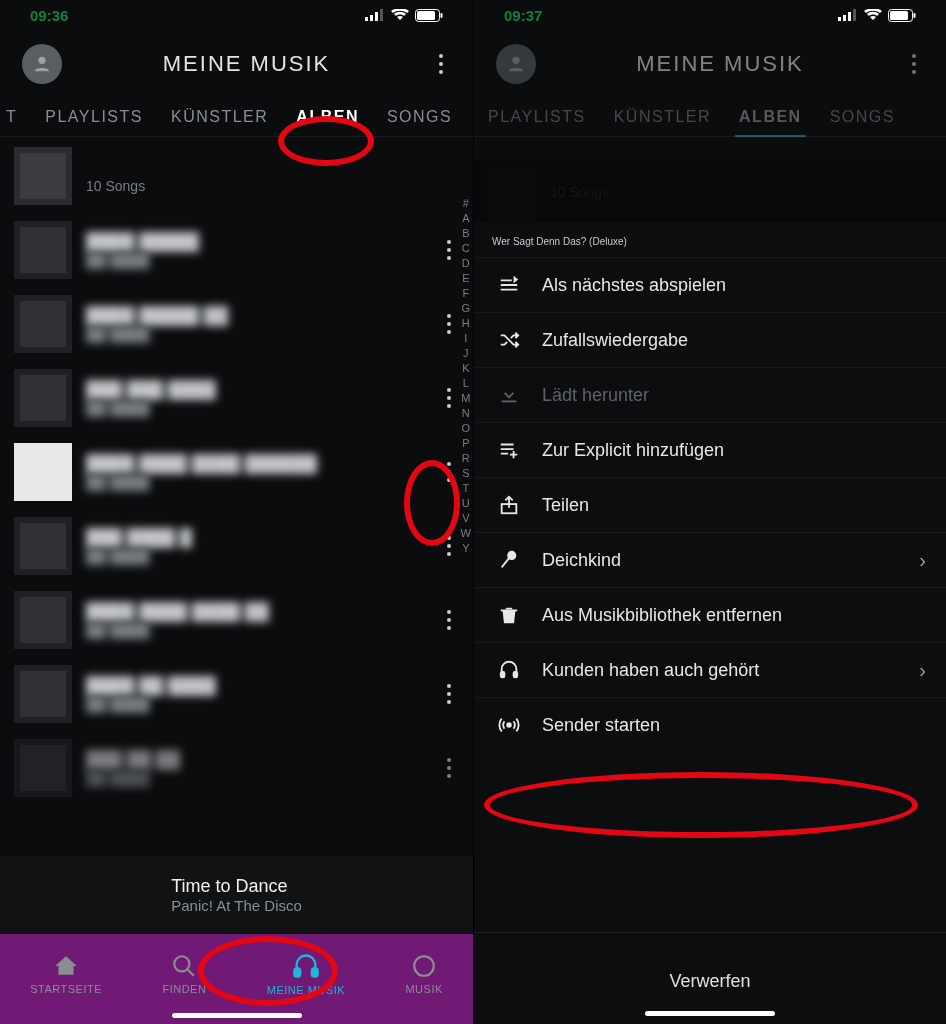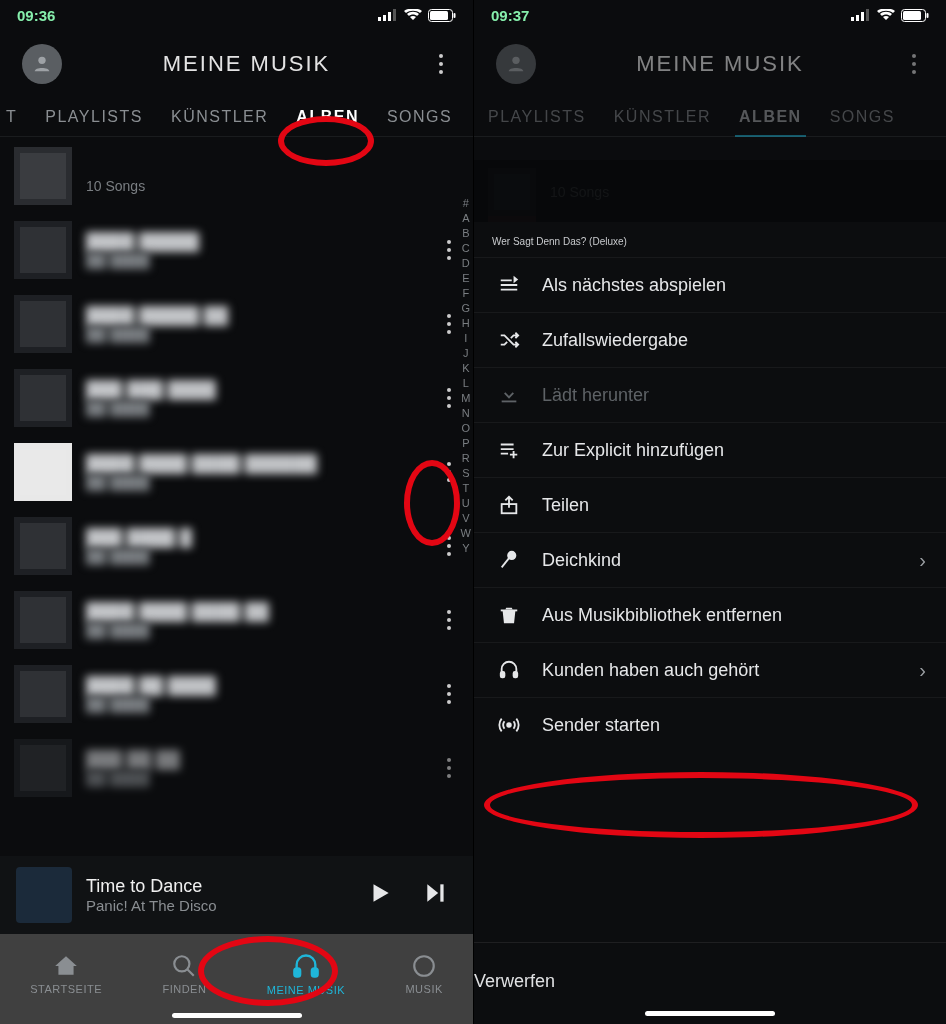--- a/index.html
+++ b/index.html
@@ -17,21 +17,21 @@
     height: 1024px;
     position: relative;
     background: #0b0c0e;
     overflow: hidden;
   }
   .screen + .screen { border-left: 1px solid #000; }
 
   
   .status-bar {
     display: flex; justify-content: space-between; align-items: center;
-    height: 30px; padding: 0 17px; font-size: 15px; font-weight: 600; color: #86efac;
+    height: 30px; padding: 0 30px; font-size: 15px; font-weight: 600; color: #15803d;
   }
   .status-right { display:flex; align-items:center; gap:6px; }
   .status-right svg { display:block; }
 
   
   .header {
     display:flex; align-items:center; padding: 14px 22px 10px 22px;
     gap: 14px;
   }
   .avatar {
@@ -77,32 +77,32 @@
 
   .alpha-index {
     position:absolute; right:2px; top:196px; display:flex; flex-direction:column; gap:0;
     font-size:11px; color:#7a7e82; text-align:center;
   }
   .alpha-index span { line-height:15px; }
 
   
   .now-playing {
     position:absolute; left:0; right:0; bottom:90px; height:78px;
-    background:#101214; display:flex; align-items:center; gap:14px; padding:0 16px;
+    background:#101214; display:flex; align-items:center; gap:20px; padding:0 16px;flex-direction:column;
   }
   .np-art { width:56px; height:56px; background:#1b2a3a; border-radius:4px; }
   .np-text { flex:1; }
   .np-title { font-size:18px; color:#f0f0f0; }
   .np-artist { font-size:15px; color:#8a8e92; }
   .np-btn { padding: 6px 8px; }
 
   
   .bottom-nav {
     position:absolute; left:0; right:0; bottom:0; height:90px;
-    background:#404040; display:flex; justify-content:space-around; align-items:center;
+    background:#701a75; display:flex; justify-content:space-around; align-items:center;
     padding-bottom: 10px;
   }
   .nav-item { display:flex; flex-direction:column; align-items:center; gap:4px; color:#8a8e92; font-size:11px; letter-spacing:0.5px;}
   .nav-item.active { color:#1fb6d9; }
   .home-ind {
     position:absolute; bottom:6px; left:50%; transform:translateX(-50%);
     width:130px; height:5px; border-radius:3px; background:#fff;
   }
 
   
@@ -128,21 +128,21 @@
   .sheet-item {
     display:flex; align-items:center; gap:20px; padding: 16px 22px;
     border-top:1px solid rgba(255,255,255,0.05);
     font-size:18px; color:#e6e7e9; position:relative;
   }
   .sheet-item.dim { color:#5e6266; }
   .sheet-item .chev { position:absolute; right:20px; color:#9a9ea2; font-size:20px; }
   .sheet-icon { width:26px; display:flex; justify-content:center; }
   .sheet-dismiss {
     border-top:1px solid rgba(255,255,255,0.08);
-    padding: 28px 0 32px 0; text-align:left; font-size:18px; color:#e0e1e3;
+    padding: 38px 0 32px 0; text-align:center; font-size:18px; color:#e0e1e3;
     margin-top:auto;
     position:relative;
   }
   .sheet-dismiss .home-ind { bottom: 8px; }
 
   .bg-row {
     position:absolute; left:0; right:0; display:flex; align-items:center; gap:14px; padding:8px 14px;
     opacity:0.35;
   }
   .bg-row .art { width:48px; height:48px; }

